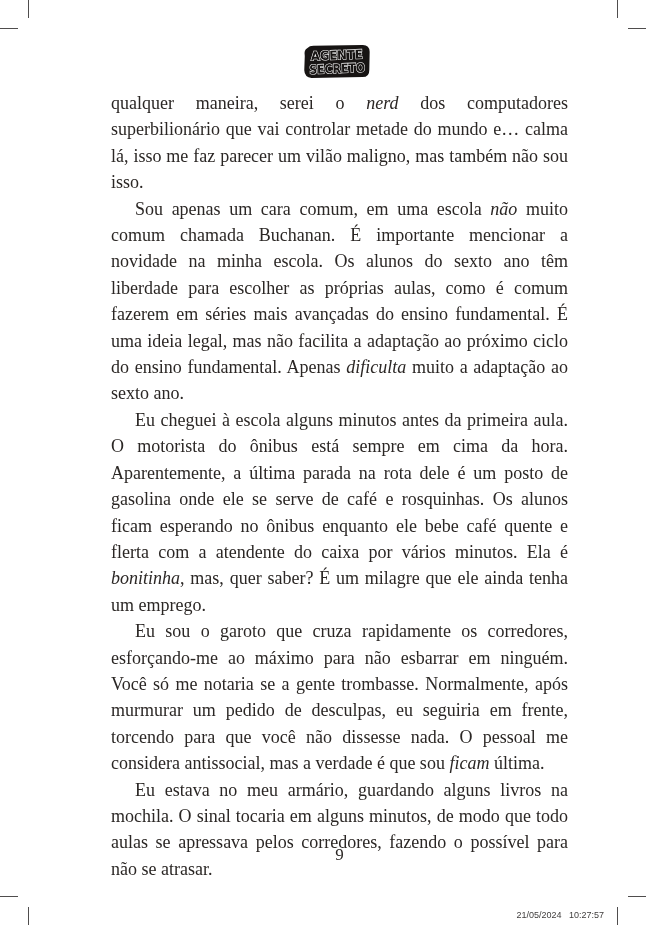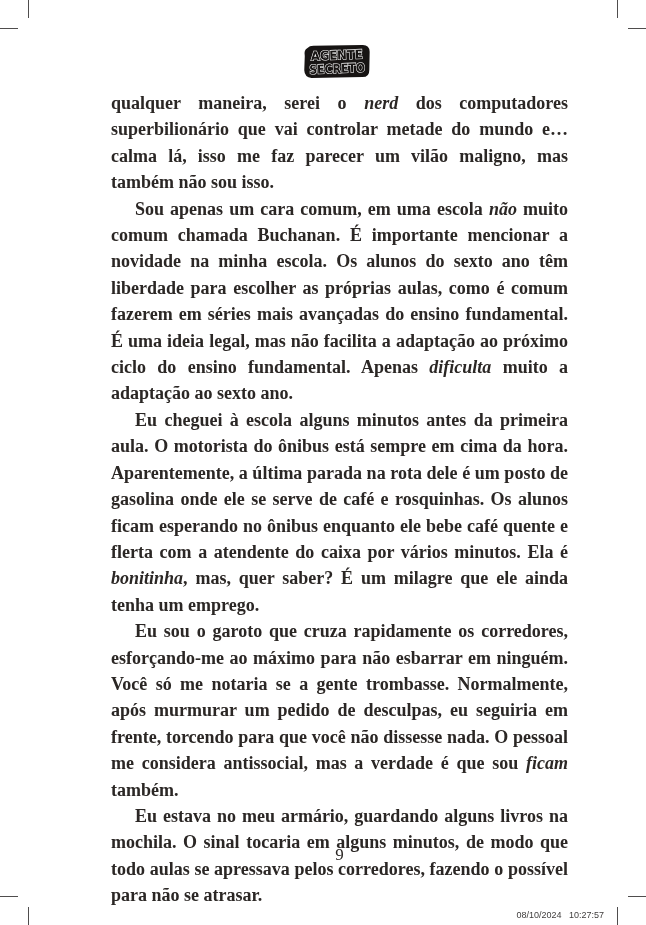--- a/index.html
+++ b/index.html
@@ -38,21 +38,20 @@
   
   .text-block {
     position: absolute;
     left: 111px; top: 90px;
     width: 457px;
     color: #2b2725;
     font-size: 18px;
     line-height: 26.4px;
     text-align: justify;
     hyphens: auto;
-    font-weight: bold;
     -webkit-hyphens: auto;
   }
   .text-block p { margin: 0; }
   .text-block p.indent { text-indent: 24px; }
   .text-block em { font-style: italic; }
 
   
   .folio {
     position: absolute;
     left: 111px; top: 845px;
@@ -95,24 +94,24 @@
         <text x="35" y="16.5" text-anchor="middle" font-family="DejaVu Sans, Liberation Sans, sans-serif" font-size="12.5" font-weight="bold" fill="#171413" stroke="#ffffff" stroke-width="1.1" style="paint-order: stroke;" textLength="52" lengthAdjust="spacingAndGlyphs">AGENTE</text>
         <text x="35" y="30" text-anchor="middle" font-family="DejaVu Sans, Liberation Sans, sans-serif" font-size="12.5" font-weight="bold" fill="#171413" stroke="#ffffff" stroke-width="1.1" style="paint-order: stroke;" textLength="56" lengthAdjust="spacingAndGlyphs">SECRETO</text>
       </g>
     </svg>
   </div>
 
   <div class="text-block" lang="pt-BR">
       <p class=""><span>qualquer maneira, serei o </span><em>nerd</em><span> dos computadores superbilionário que vai controlar metade do mundo e… calma lá, isso me faz parecer um vilão maligno, mas também não sou isso.</span></p>
       <p class="indent"><span>Sou apenas um cara comum, em uma escola </span><em>não</em><span> muito comum chamada Buchanan. É importante mencionar a novidade na minha escola. Os alunos do sexto ano têm liberdade para escolher as próprias aulas, como é comum fazerem em séries mais avançadas do ensino fundamental. É uma ideia legal, mas não facilita a adaptação ao próximo ciclo do ensino fundamental. Apenas </span><em>dificulta</em><span> muito a adaptação ao sexto ano.</span></p>
       <p class="indent"><span>Eu cheguei à escola alguns minutos antes da primeira aula. O motorista do ônibus está sempre em cima da hora. Aparentemente, a última parada na rota dele é um posto de gasolina onde ele se serve de café e rosquinhas. Os alunos ficam esperando no ônibus enquanto ele bebe café quente e flerta com a atendente do caixa por vários minutos. Ela é </span><em>bonitinha</em><span>, mas, quer saber? É um milagre que ele ainda tenha um emprego.</span></p>
-      <p class="indent"><span>Eu sou o garoto que cruza rapidamente os corredores, esforçando-me ao máximo para não esbarrar em ninguém. Você só me notaria se a gente trombasse. Normalmente, após murmurar um pedido de desculpas, eu seguiria em frente, torcendo para que você não dissesse nada. O pessoal me considera antissocial, mas a verdade é que sou </span><em>ficam</em><span> também.</span></p>
+      <p class="indent"><span>Eu sou o garoto que cruza rapidamente os corredores, esforçando-me ao máximo para não esbarrar em ninguém. Você só me notaria se a gente trombasse. Normalmente, após murmurar um pedido de desculpas, eu seguiria em frente, torcendo para que você não dissesse nada. O pessoal me considera antissocial, mas a verdade é que sou </span><em>ficam</em><span> última.</span></p>
       <p class="indent"><span>Eu estava no meu armário, guardando alguns livros na mochila. O sinal tocaria em alguns minutos, de modo que todo aulas se apressava pelos corredores, fazendo o possível para não se atrasar.</span></p>
     </div>
 
   <div class="folio">9</div>
 
   <div class="slug">
     <span class="left">Agente_secreto1_miolo.indd   9</span>
-    <span class="right">08/10/2024   10:27:57</span>
+    <span class="right">21/05/2024   10:27:57</span>
   </div>
 
 </div>
 
 </body></html>

